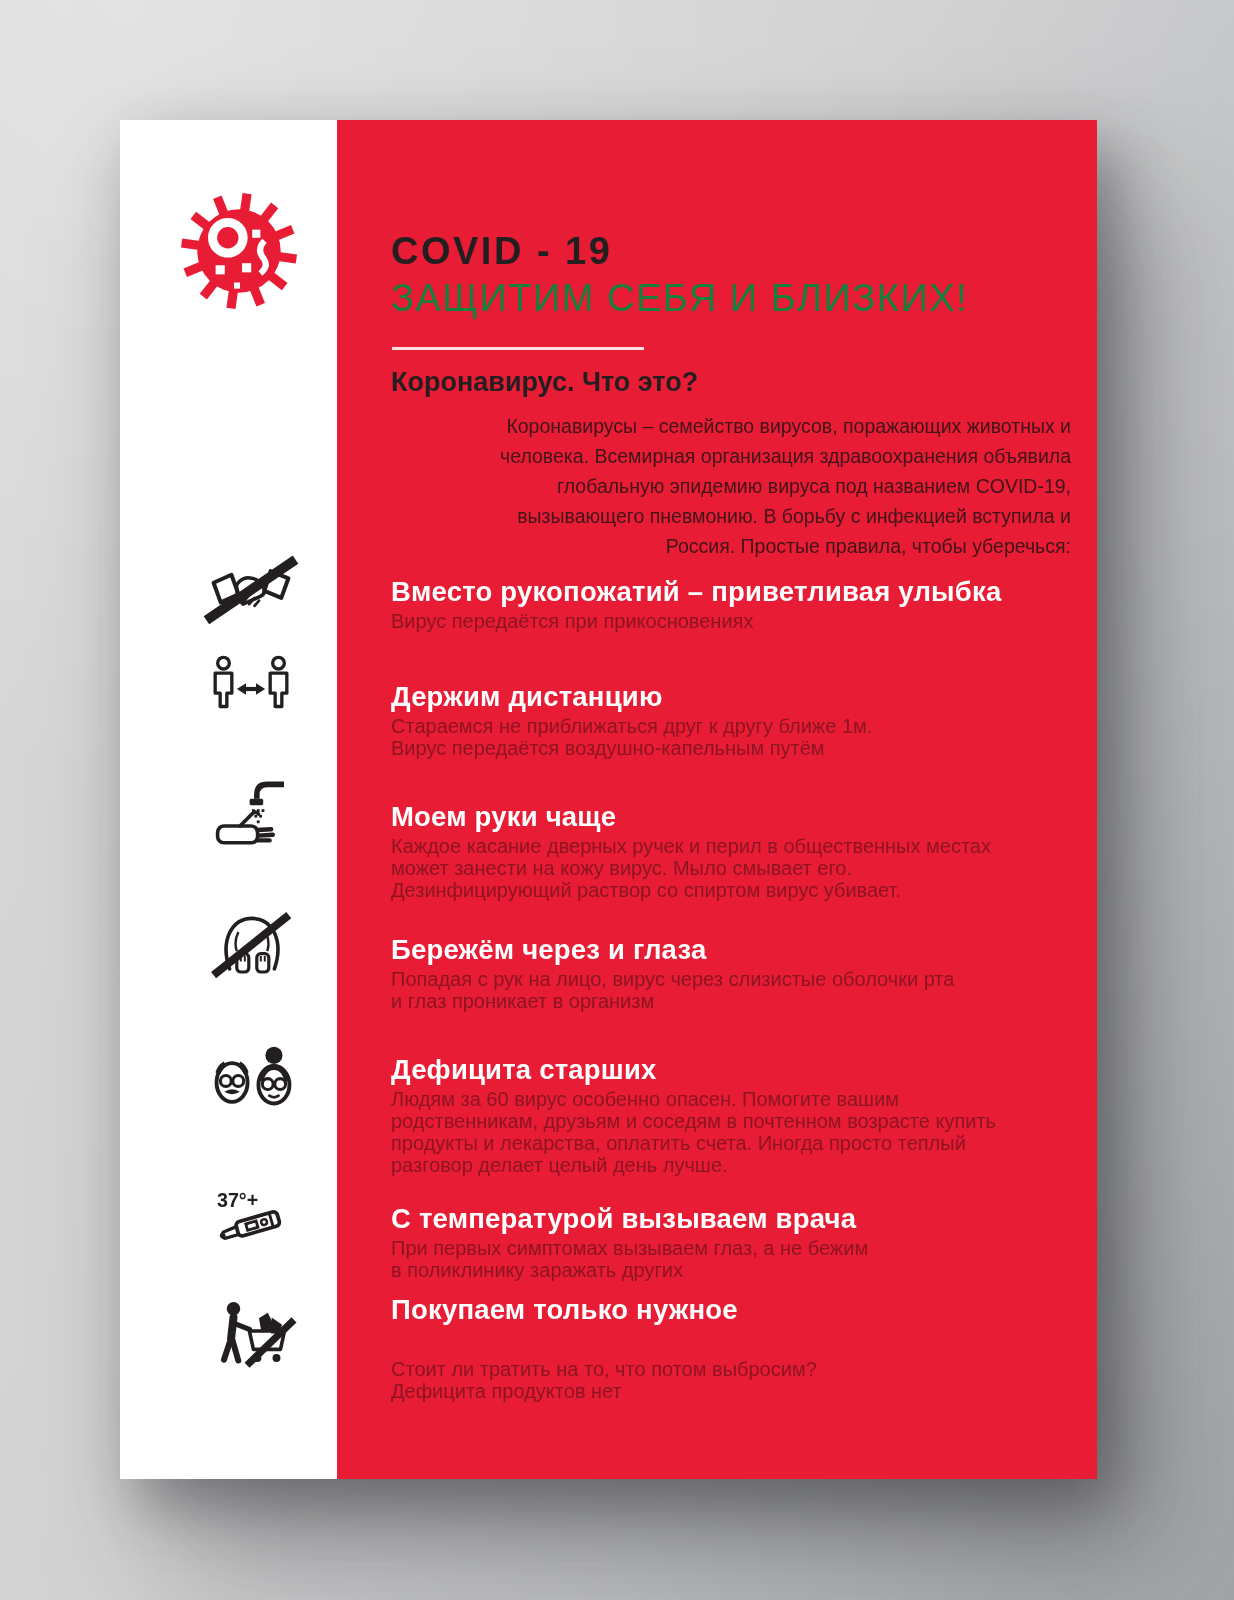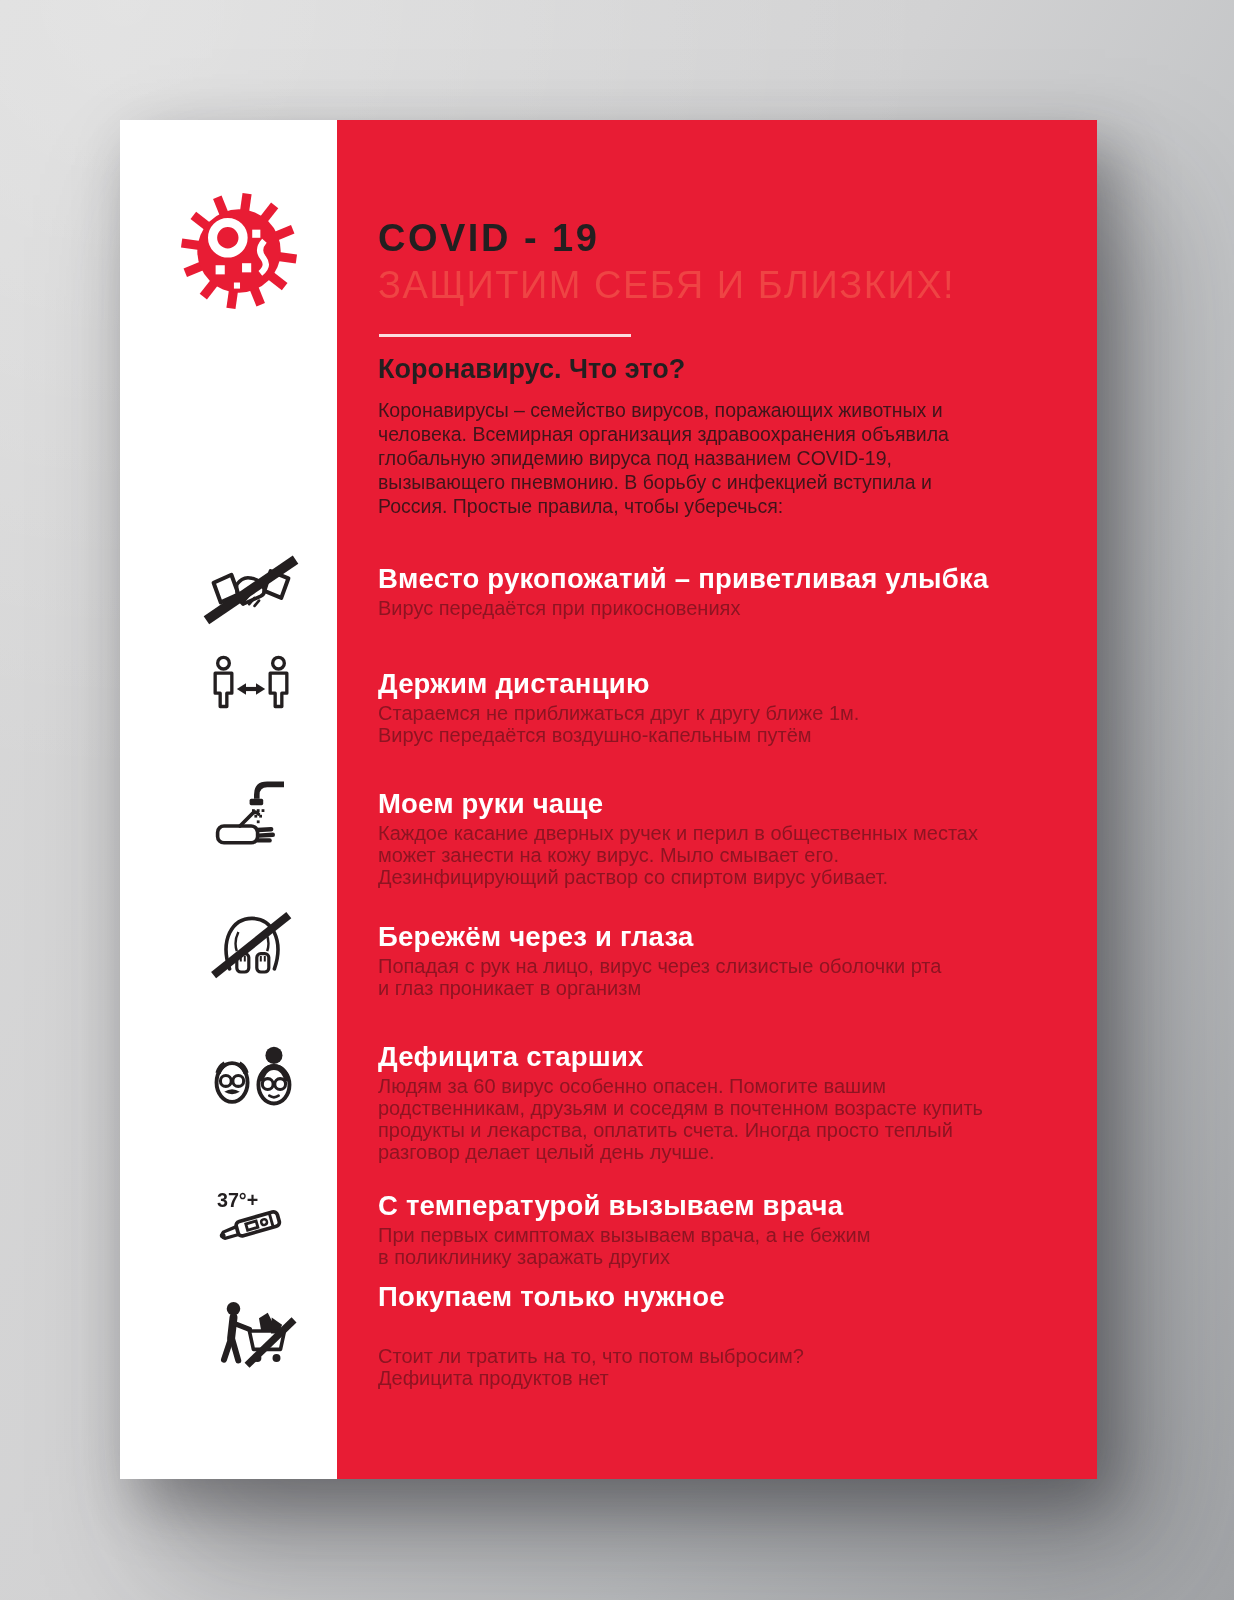--- a/index.html
+++ b/index.html
@@ -10,29 +10,29 @@
       radial-gradient(120% 90% at 10% 0%, rgba(255,255,255,.28), rgba(255,255,255,0) 55%),
       linear-gradient(118deg,#d9d9d9 0%,#d2d2d3 45%,#bfc1c3 70%,#a2a4a7 100%);
   }
   .stage{position:absolute;inset:0;}
   .poster{
     position:absolute;left:120px;top:120px;width:977px;height:1359px;
     background:#ffffff;
     box-shadow:18px 26px 55px rgba(40,40,45,.40), 50px 75px 120px rgba(40,40,45,.35);
   }
   .red-panel{position:absolute;left:217px;top:0;right:0;bottom:0;background:#e81c34;}
-  .abs{position:absolute;margin:2px;}
+  .abs{position:absolute;margin:15px;}
   
   .title1{left:256px;top:96px;font-size:38px;font-weight:800;letter-spacing:2.5px;color:#231f20;line-height:1.1;}
-  .title2{left:256px;top:143px;font-size:38px;font-weight:500;letter-spacing:1.5px;color:#ef4444;line-height:1.1;}
+  .title2{left:256px;top:143px;font-size:38px;font-weight:500;letter-spacing:1.5px;color:#15803d;line-height:1.1;}
   .divider{left:257px;top:212px;width:252px;height:3px;background:rgba(255,255,255,.85);}
   .intro-heading{left:256px;top:232px;font-size:27px;font-weight:700;color:#231f20;}
   .intro-body{
-    left:256px;top:276px;width:680px;font-size:19.5px;line-height:24px;
-    color:#42141a;white-space:pre-line;
+    left:256px;top:276px;width:680px;font-size:19.5px;line-height:30px;
+    color:#42141a;white-space:pre-line;text-align:right;
   }
   
   .sec-title{left:256px;font-size:27.5px;font-weight:600;color:#ffffff;letter-spacing:.2px;}
   .sec-body{left:256px;width:660px;font-size:20px;line-height:22px;color:#8e1422;white-space:pre-line;}
   .icon{position:absolute;}
   .icon *{vector-effect:none;}
 </style>
 </head>
 <body>
 
@@ -158,21 +158,21 @@
       <g transform="rotate(-16 56 56)">
         <rect x="30" y="46" width="52" height="18" rx="5" fill="none" stroke="#231f20" stroke-width="4.5"></rect>
         <path d="M30,51 L13,53 a4.5,4.5 0 0 0 0,8 L30,61" fill="none" stroke="#231f20" stroke-width="4"></path>
         <circle cx="11" cy="57" r="3.5" fill="#231f20"></circle>
         <rect x="42" y="51" width="13" height="8" fill="none" stroke="#231f20" stroke-width="3.5"></rect>
         <circle cx="64" cy="55" r="3.5" fill="none" stroke="#231f20" stroke-width="3"></circle>
         <line x1="73" y1="46" x2="73" y2="64" stroke="#231f20" stroke-width="3.5"></line>
       </g>
     </svg>
     <h3 class="abs sec-title" style="top:1068px">С температурой вызываем врача</h3>
-    <p class="abs sec-body" style="top:1102px">При первых симптомах вызываем врача, а не бежим
+    <p class="abs sec-body" style="top:1102px">При первых симптомах вызываем глаз, а не бежим
 в поликлинику заражать других</p>
 
     <svg class="icon" style="left:92px;top:1178px;width:86px;height:74px" viewBox="0 0 108 92">
       <circle cx="27" cy="13" r="8.5" fill="#231f20"></circle>
       <g stroke="#231f20" stroke-linecap="round">
         <line x1="27" y1="24" x2="24" y2="50" stroke-width="10"></line>
         <line x1="27" y1="31" x2="47" y2="39" stroke-width="6.5"></line>
         <line x1="24" y1="50" x2="15" y2="77" stroke-width="7.5"></line>
         <line x1="25" y1="50" x2="33" y2="78" stroke-width="7.5"></line>
       </g>

